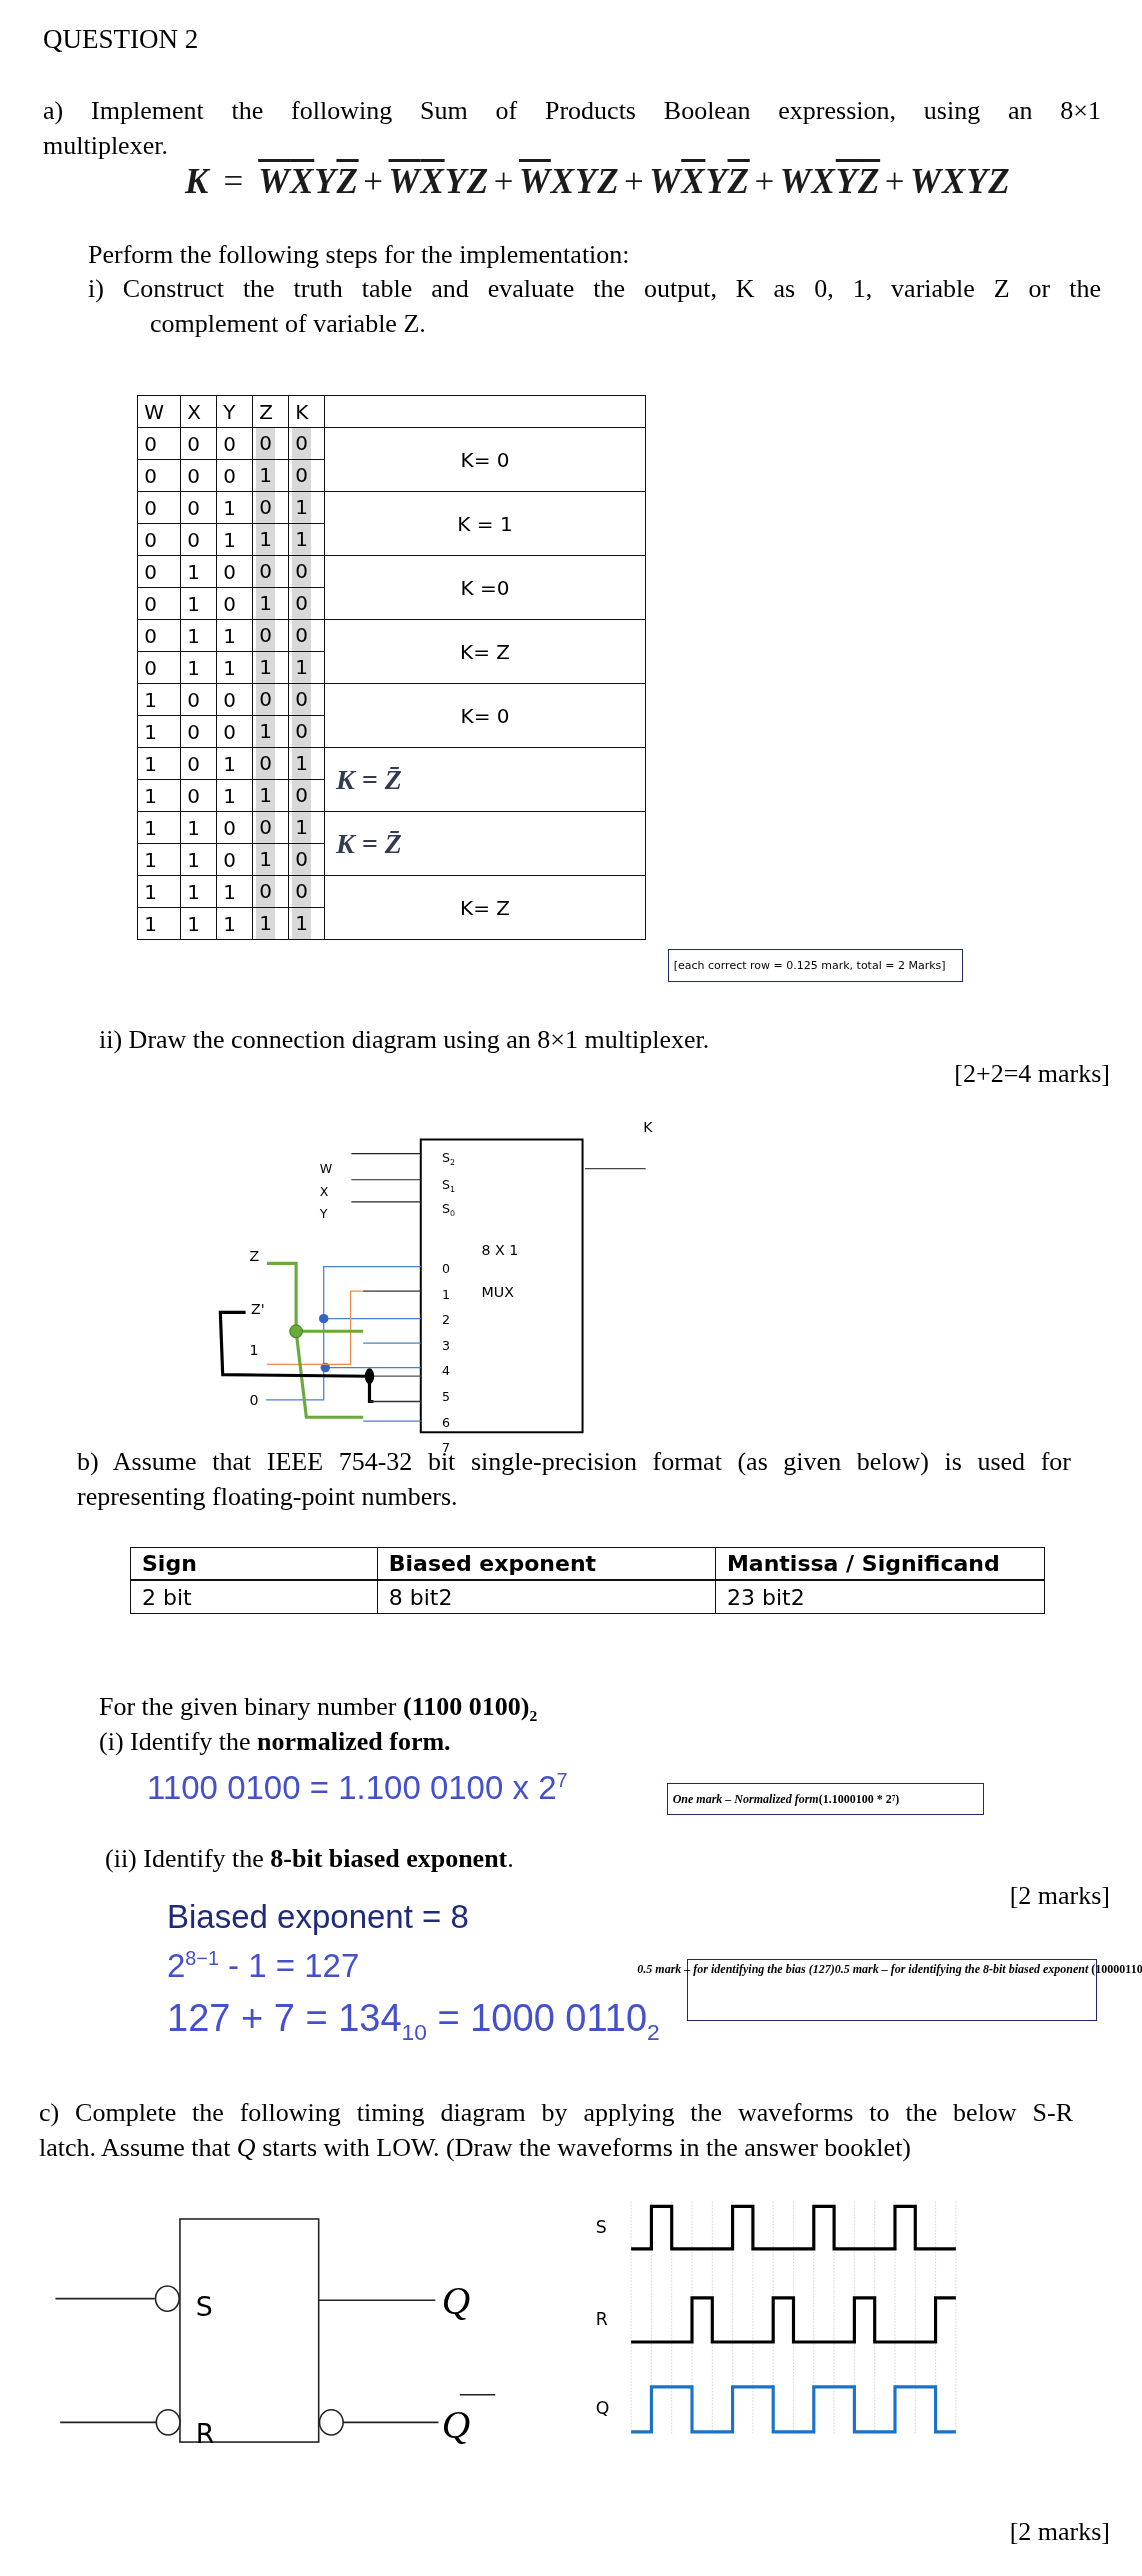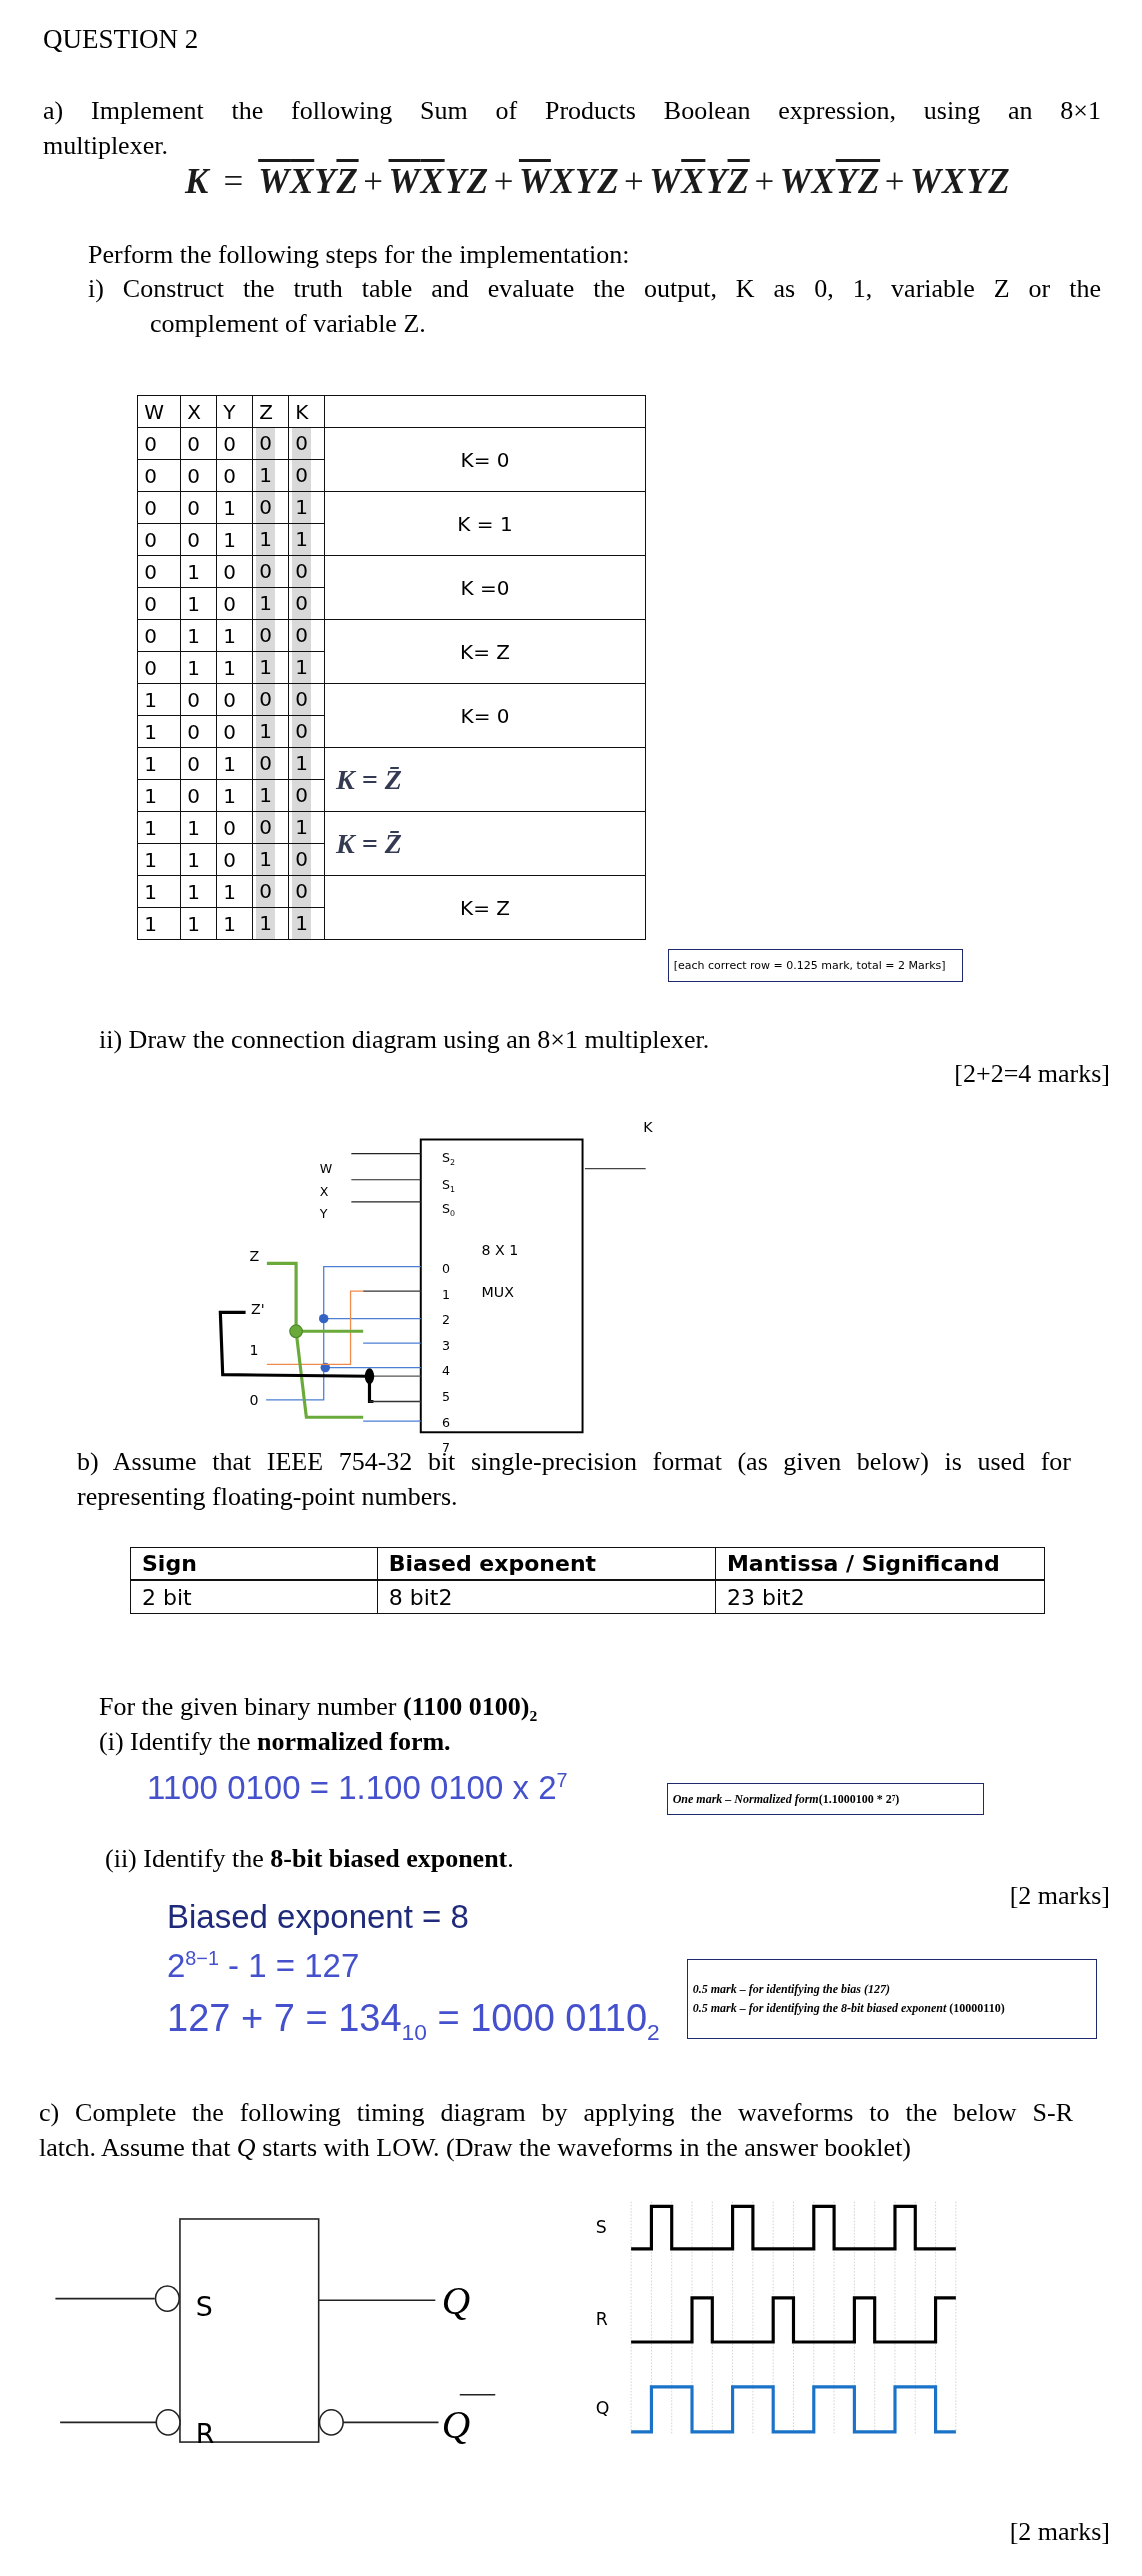--- a/index.html
+++ b/index.html
@@ -309,21 +309,21 @@
 <div class="abs para" style="right:33px; top:1878px;">[2 marks]</div>
 
 <div class="abs navy" style="left:167px; top:1898px; font-size:33px;">Biased exponent = 8</div>
 <div class="abs blue" style="left:167px; top:1947px; font-size:33px;">
   <span>2</span><sup>8−1</sup><span> - 1 = 127</span>
 </div>
 <div class="abs blue" style="left:167px; top:1997px; font-size:38px;">
   <span>127 + 7 = 134</span><sub>10</sub><span> = 1000 0110</span><sub>2</sub>
 </div>
 
-<div class="abs note-box ital" style="left:687px; top:1959px; width:410px; height:80px; flex-direction:column; align-items:flex-start; justify-content:center; font-size:12px; line-height:19px;">
+<div class="abs note-box ital" style="left:687px; top:1959px; width:410px; height:62px; flex-direction:row; align-items:flex-start; justify-content:center; font-size:12px; line-height:19px;">
   <div>0.5 mark – for identifying the bias (127)</div>
   <div><span>0.5 mark – for identifying the 8-bit biased exponent </span><span style="font-style:normal;">(10000110)</span></div>
 </div>
 
 <div class="abs para" style="left:39px; top:2095px; width:1034px; text-align:justify; text-align-last:justify;">c) Complete the following timing diagram by applying the waveforms to the below S-R</div>
 <div class="abs para" style="left:39px; top:2130px;">
   <span>latch. Assume that </span><i>Q</i><span> starts with LOW. (Draw the waveforms in the answer booklet)</span>
 </div>
 
 <svg class="abs" style="left:0; top:2178px;" width="568" height="268" viewBox="0 0 720 340">

